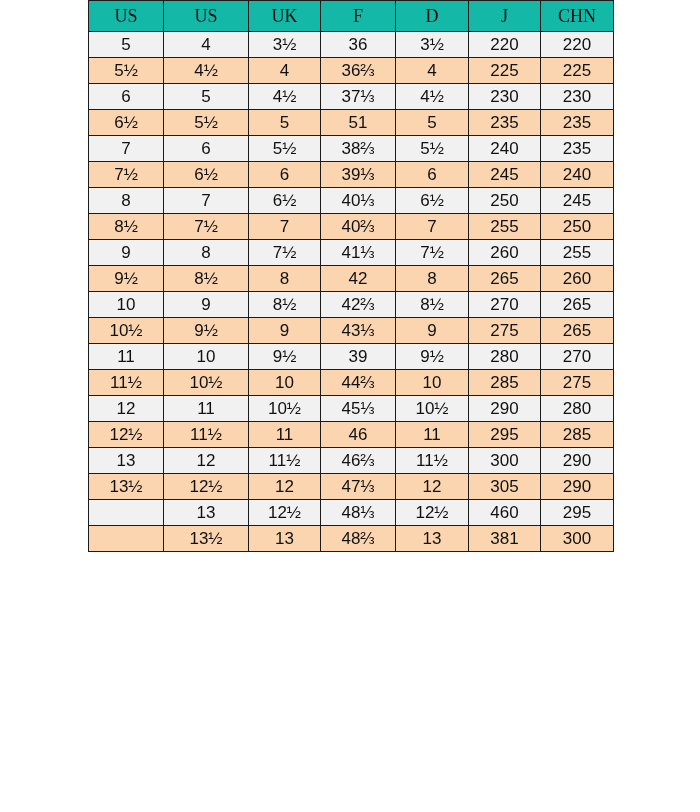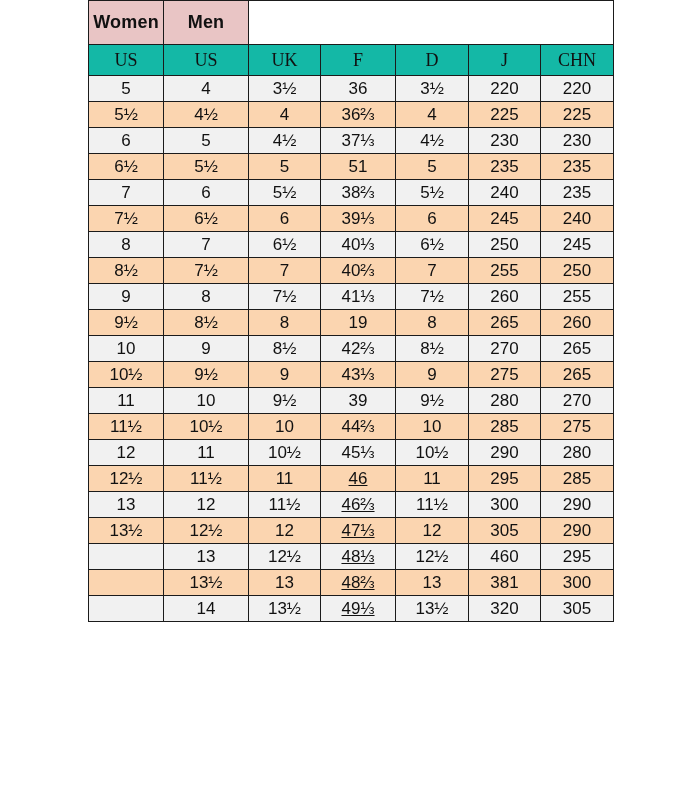--- a/index.html
+++ b/index.html
@@ -75,42 +75,37 @@
     line-height: 25px;
     white-space: nowrap;
   }
   tr.row-light td { background: #f1f1f1; }
   tr.row-peach td { background: #fbd5b0; }
 
   td.empty-cell { background: #f1f1f1; }
   tr.row-peach td.empty-cell { background: #fbd5b0; }
 
   
-  td.f-emph { font-weight: bold; font-size: 17px; text-decoration: underline; }
+  td.f-emph { font-weight: bold; font-size: 17px; }
 </style>
 </head>
 <body>
 
 <div id="size-table-wrap">
   <table class="size-table">
     <colgroup>
       <col class="c0">
         <col class="c1">
         <col class="c2">
         <col class="c3">
         <col class="c4">
         <col class="c5">
         <col class="c6">
     </colgroup>
     <thead>
-      <tr class="group-row">
-        <th class="group-pink">Women</th>
-        <th class="group-pink">Men</th>
-        <th class="group-blank" colspan="5"></th>
-      </tr>
       <tr class="sub-row">
         <th>US</th>
         <th>US</th>
         <th>UK</th>
         <th>F</th>
         <th>D</th>
         <th>J</th>
         <th>CHN</th>
       </tr>
     </thead>
@@ -193,21 +188,21 @@
           <td>7½</td>
           <td>41⅓</td>
           <td>7½</td>
           <td>260</td>
           <td>255</td>
         </tr>
         <tr class="data-row row-peach">
           <td>9½</td>
           <td>8½</td>
           <td>8</td>
-          <td>19</td>
+          <td>42</td>
           <td>8</td>
           <td>265</td>
           <td>260</td>
         </tr>
         <tr class="data-row row-light">
           <td>10</td>
           <td>9</td>
           <td>8½</td>
           <td>42⅔</td>
           <td>8½</td>
@@ -287,25 +282,16 @@
           <td>295</td>
         </tr>
         <tr class="data-row row-peach">
           <td class="empty-cell"></td>
           <td>13½</td>
           <td>13</td>
           <td class="f-emph">48⅔</td>
           <td>13</td>
           <td>381</td>
           <td>300</td>
-        </tr>
-        <tr class="data-row row-light">
-          <td class="empty-cell"></td>
-          <td>14</td>
-          <td>13½</td>
-          <td class="f-emph">49⅓</td>
-          <td>13½</td>
-          <td>320</td>
-          <td>305</td>
         </tr>
       </tbody>
   </table>
 </div>
 
 </body></html>

